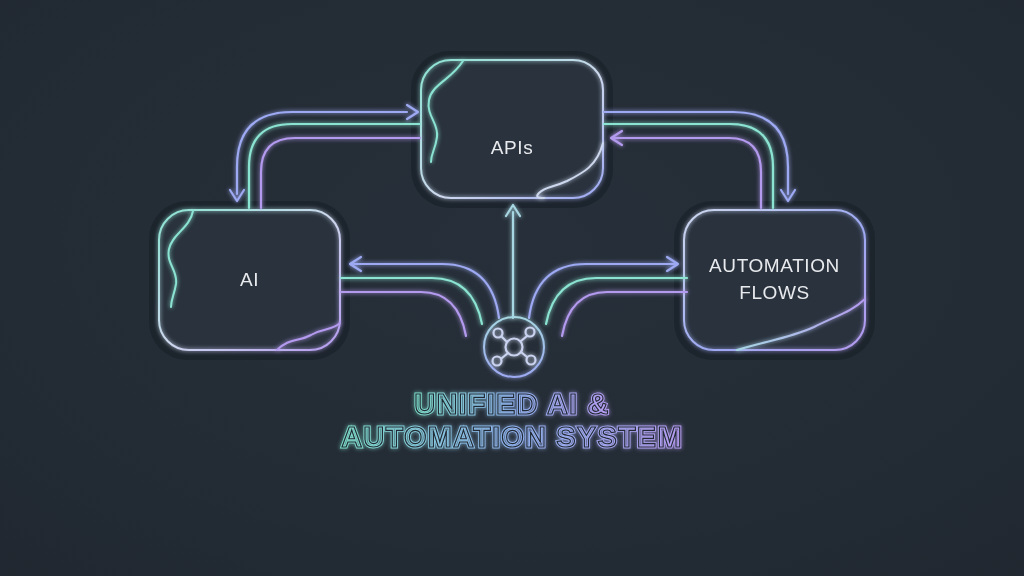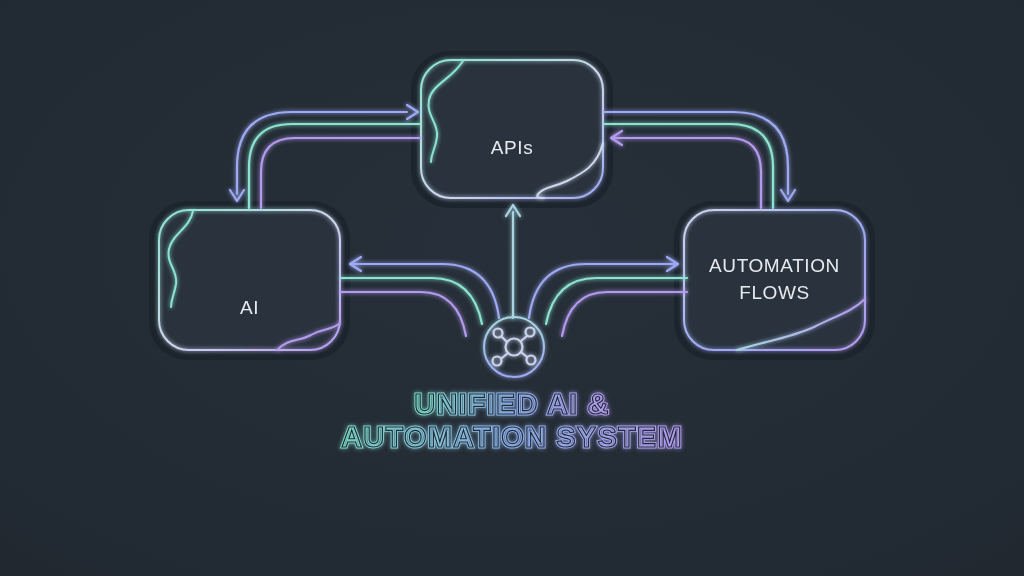--- a/index.html
+++ b/index.html
@@ -166,20 +166,20 @@
       <text x="512" y="414" text-anchor="middle" class="title-outer">UNIFIED AI &amp;</text>
       <text x="512" y="414" text-anchor="middle" class="title-inner">UNIFIED AI &amp;</text>
       <text x="512" y="447" text-anchor="middle" class="title-outer">AUTOMATION SYSTEM</text>
       <text x="512" y="447" text-anchor="middle" class="title-inner">AUTOMATION SYSTEM</text>
     </g>
   </svg>
 
   <div class="node-label" style="left:421px;top:60px;width:182px;height:176px;">
     <span>APIs</span>
   </div>
-  <div class="node-label" style="left:159px;top:210px;width:181px;height:140px;margin-top:28px;">
+  <div class="node-label" style="left:159px;top:210px;width:181px;height:140px;">
     <span>AI</span>
   </div>
   <div class="node-label" style="left:684px;top:210px;width:181px;height:140px;">
     <span>AUTOMATION</span>
     <span>FLOWS</span>
   </div>
 </div>
 
 </body></html>

